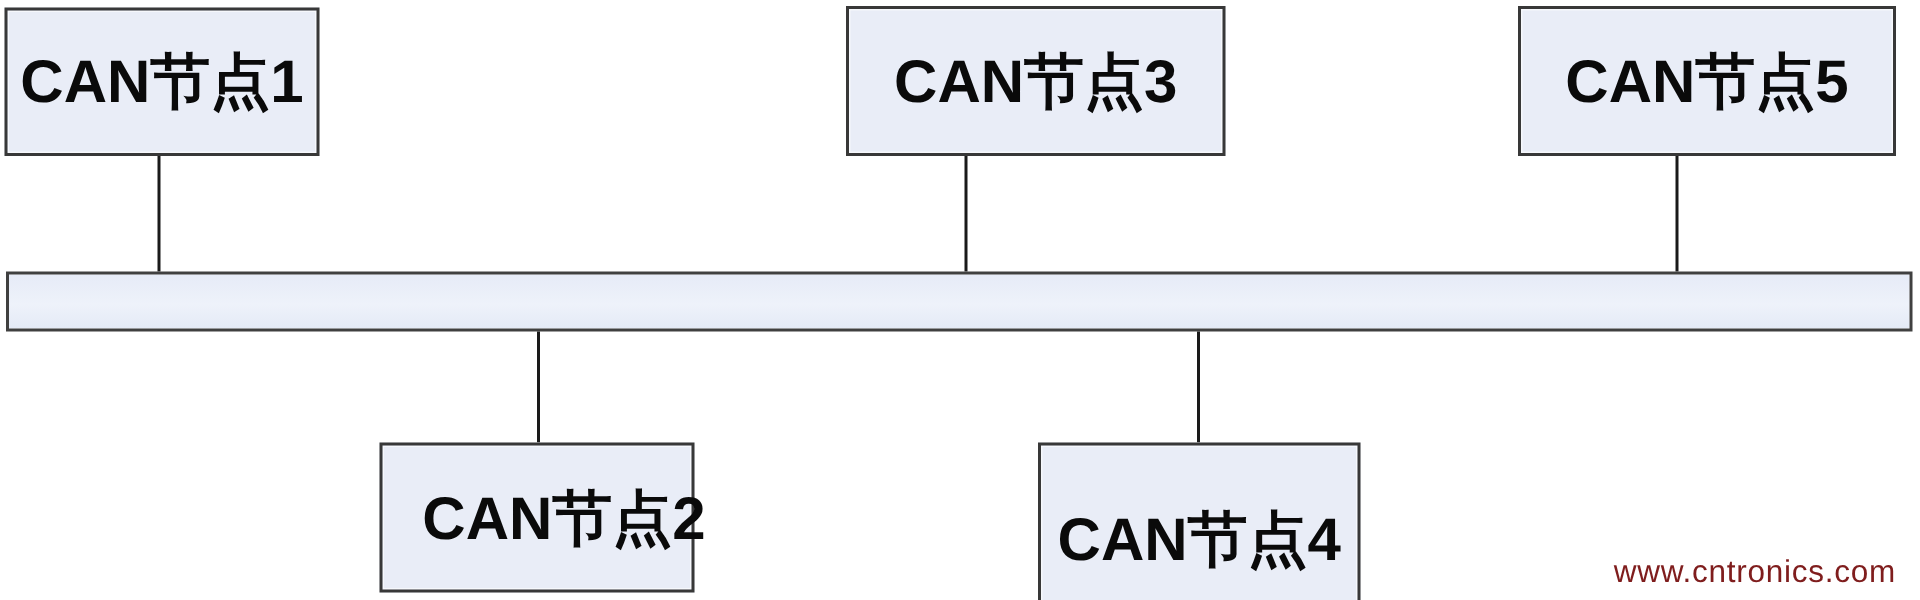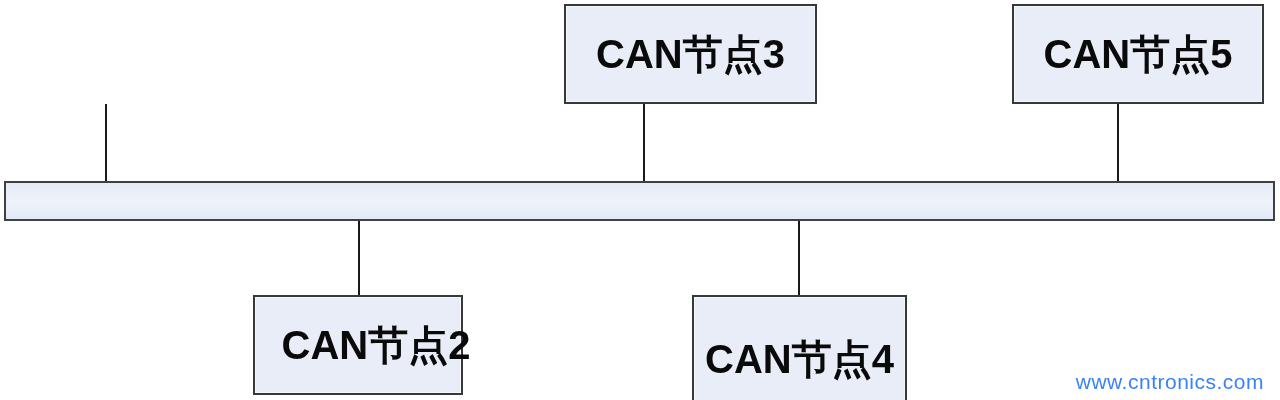--- a/index.html
+++ b/index.html
@@ -60,30 +60,33 @@
   #conn-node3 { left: 643px;  top: 104px; height: 77px; }
   #conn-node5 { left: 1117px; top: 104px; height: 77px; }
   #conn-node2 { left: 358px;  top: 221px; height: 74px; }
   #conn-node4 { left: 798px;  top: 221px; height: 74px; }
 
   .watermark {
     position: absolute;
     right: 16px;
     bottom: 6px;
     font-size: 21px;
-    color: #3b82f6;
+    color: #7f1d1d;
     font-weight: normal;
     letter-spacing: 0.5px;
   }
 </style>
 </head>
 <body>
 
 <div class="canvas">
 
+  <div class="node" id="node1">
+    <span class="label">CAN节点1</span>
+  </div>
   <div class="node" id="node3">
     <span class="label">CAN节点3</span>
   </div>
   <div class="node" id="node5">
     <span class="label">CAN节点5</span>
   </div>
 
   <div class="connector" id="conn-node1"></div>
   <div class="connector" id="conn-node3"></div>
   <div class="connector" id="conn-node5"></div>

